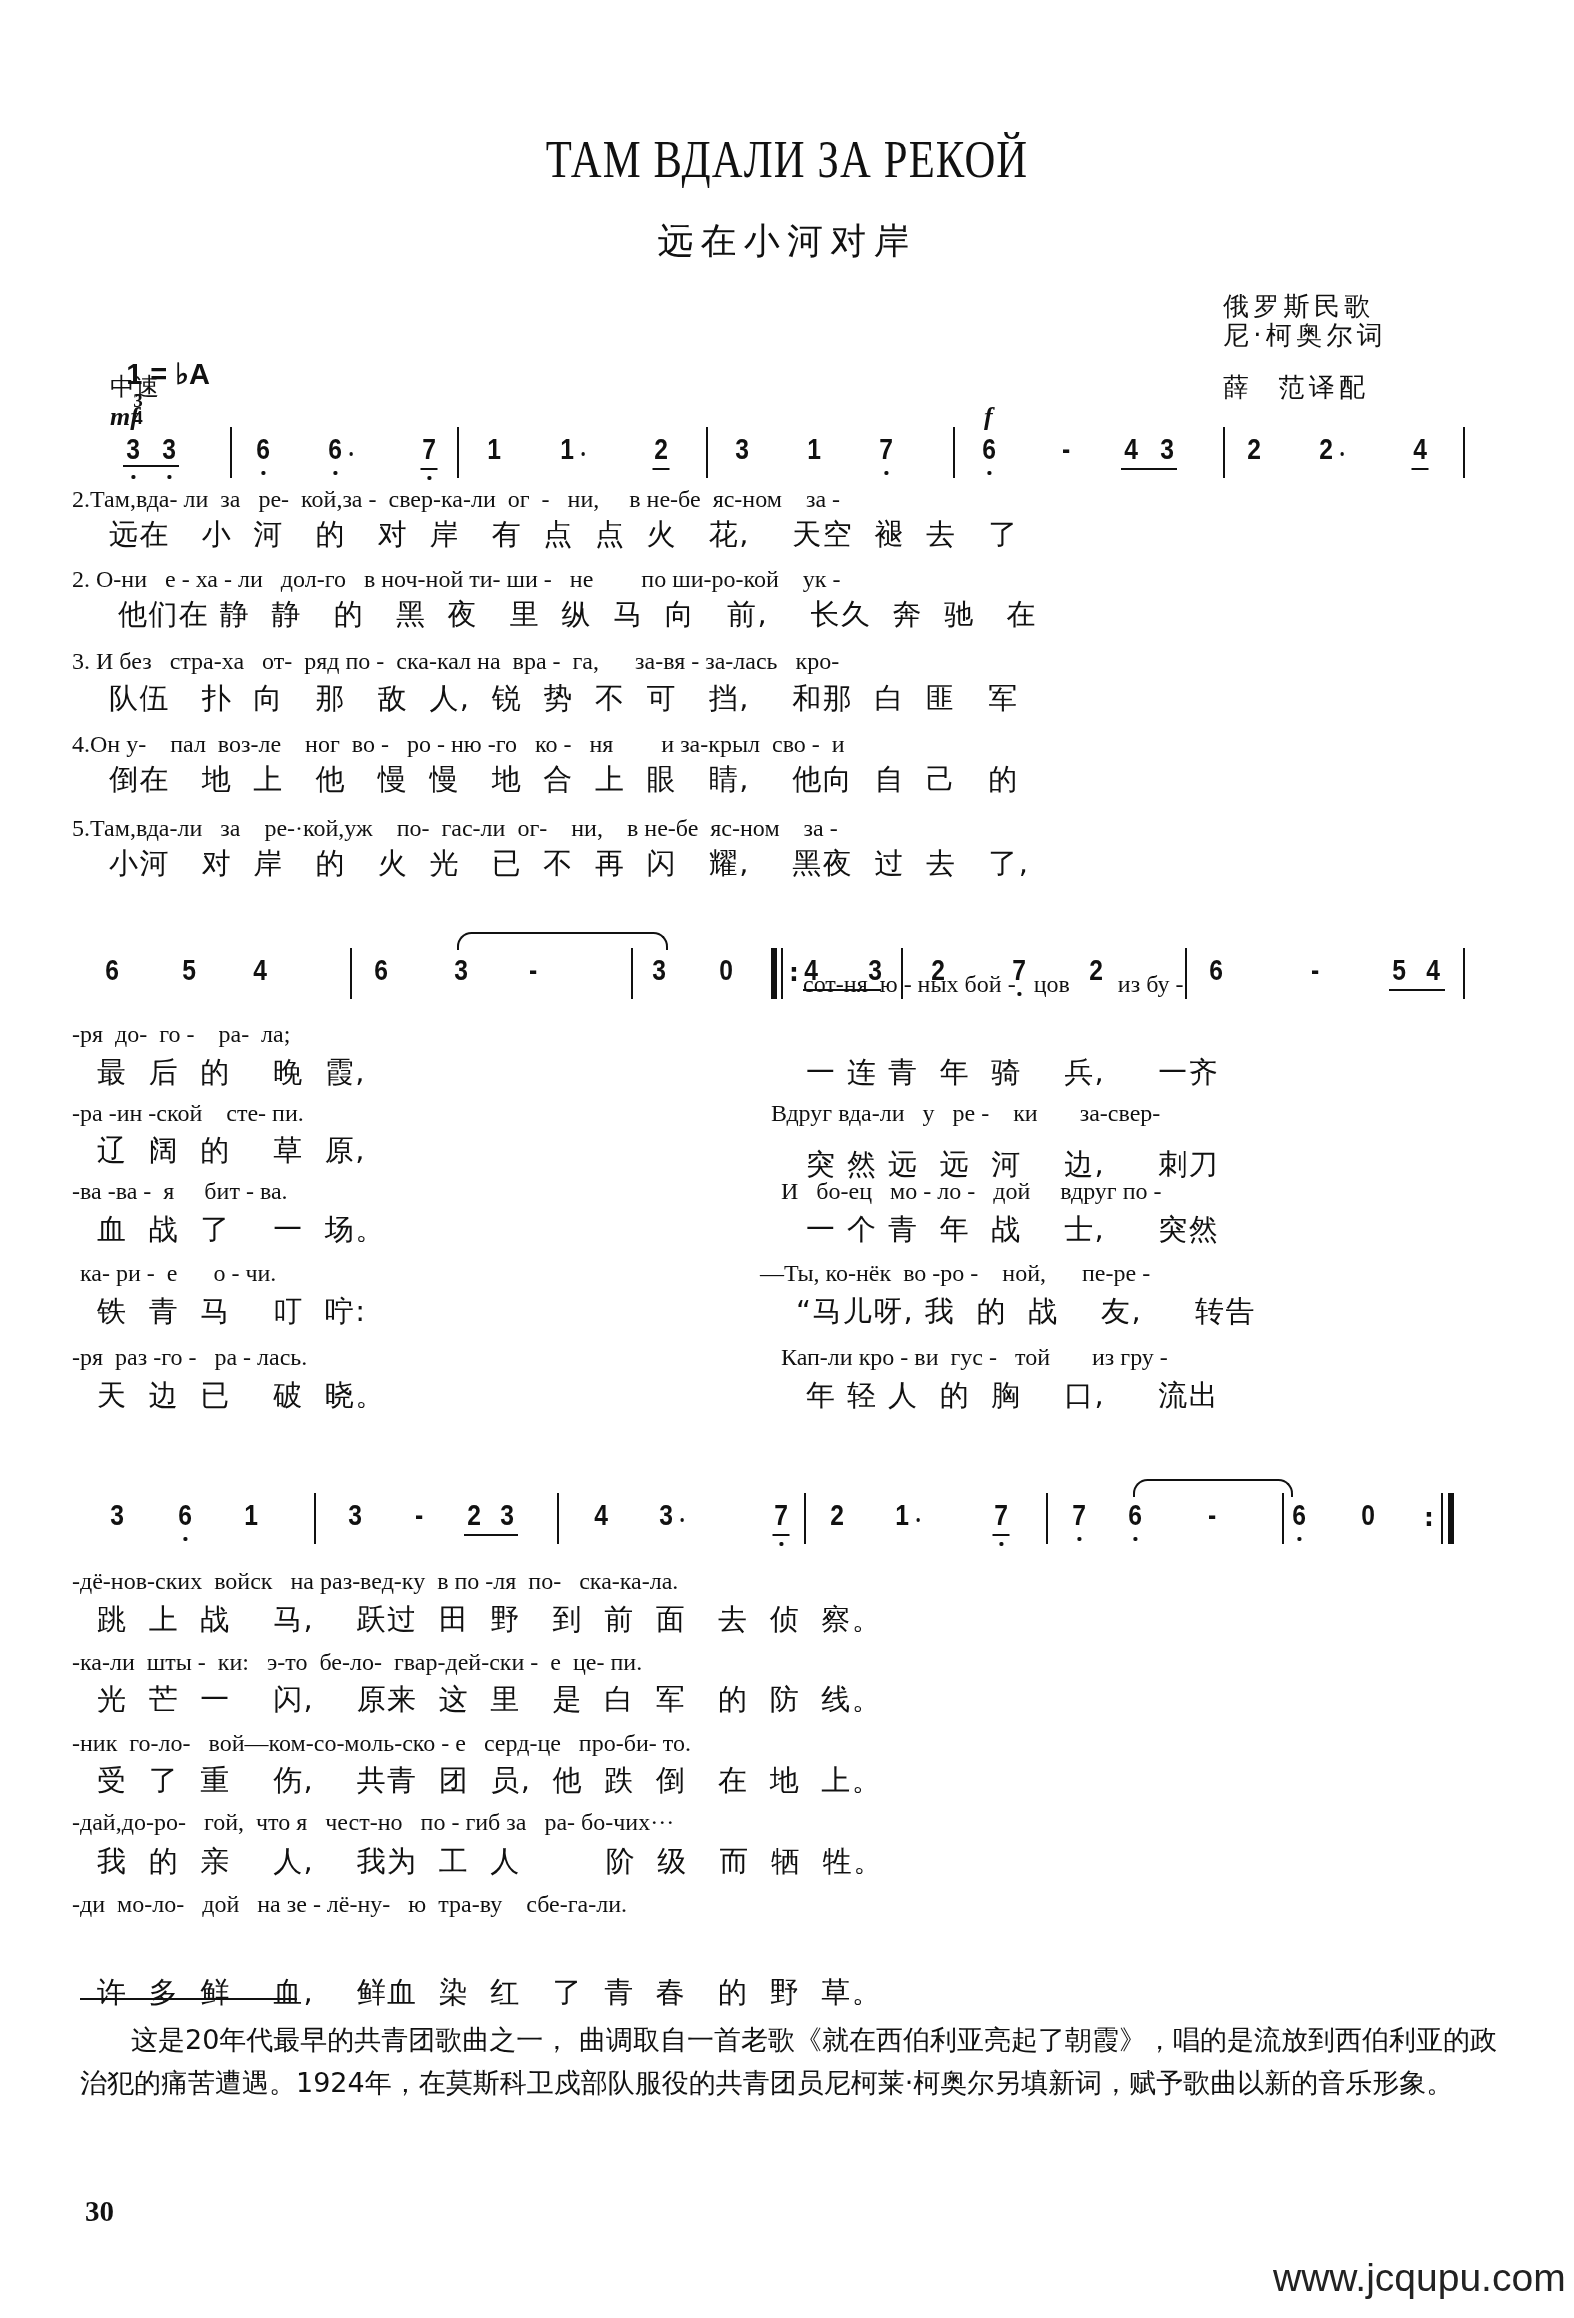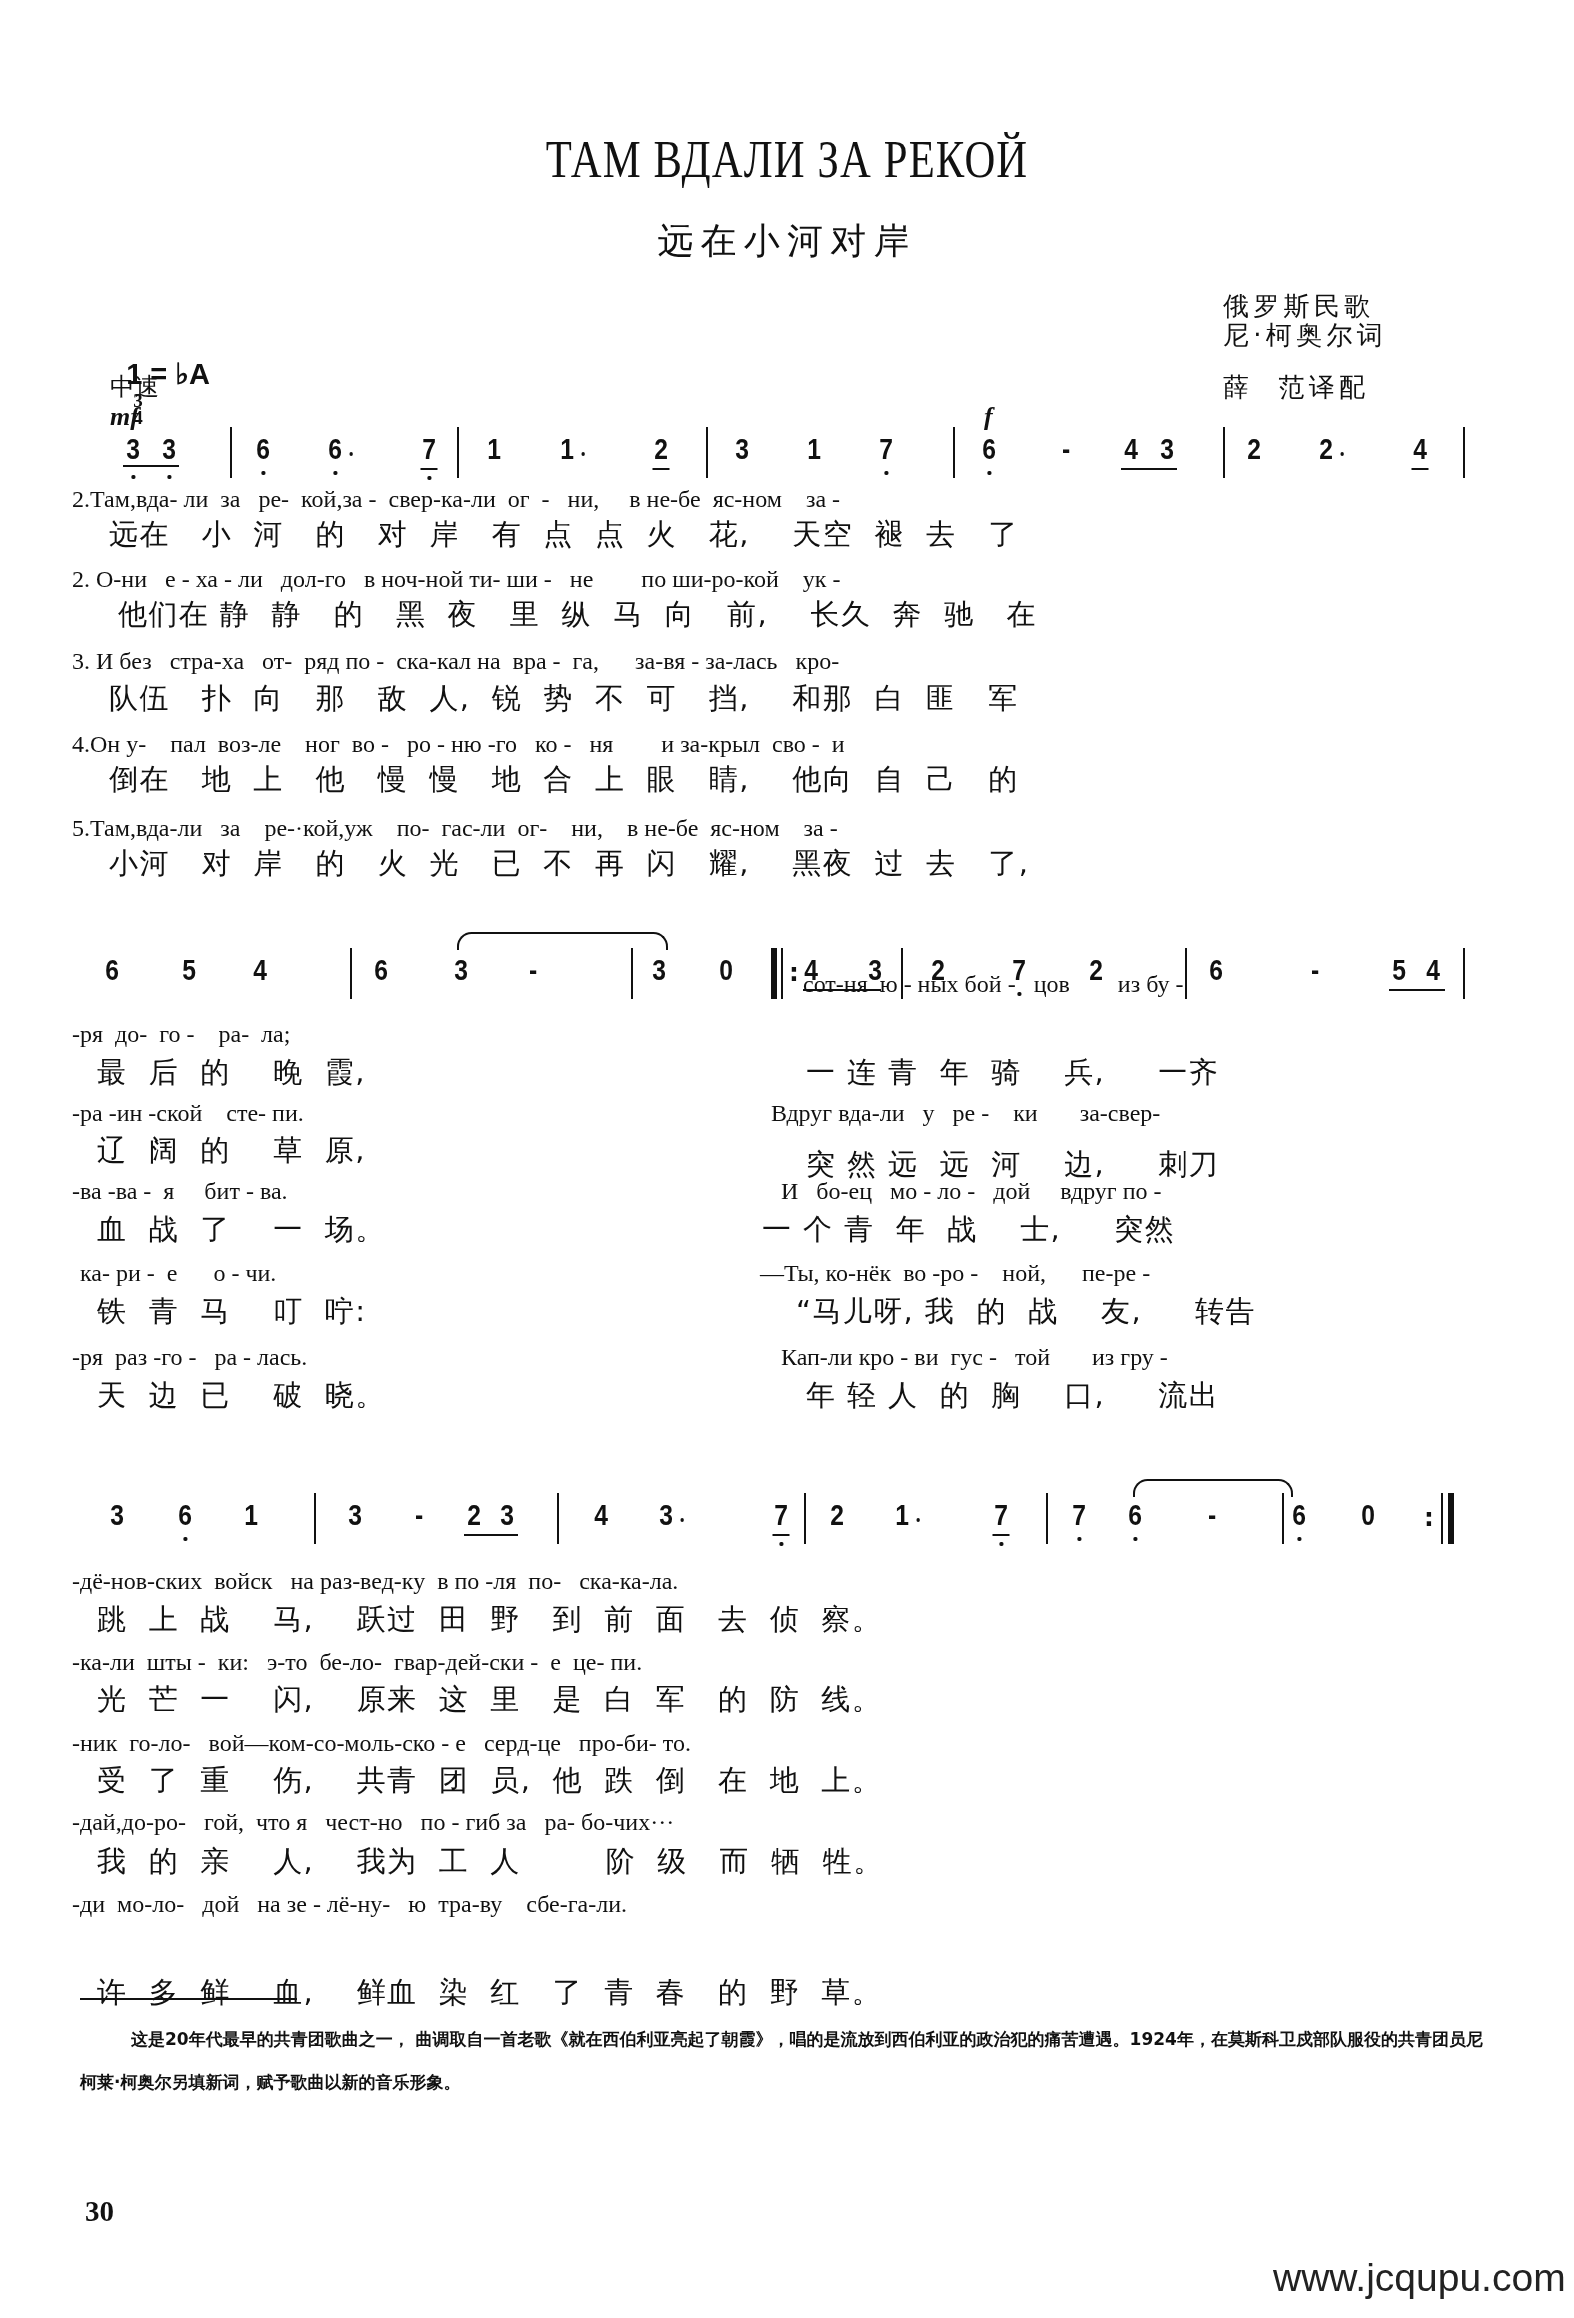--- a/index.html
+++ b/index.html
@@ -18,21 +18,21 @@
   .note .ul { position:absolute; left:1.4px; right:1.4px; top:35px; height:2.2px; background:#111; }
   .note .aug { position:absolute; right:-10px; top:19px; width:4.3px; height:4.3px; background:#111; border-radius:50%; }
   .beam { position:absolute; height:2.2px; background:#111; }
   .bar { position:absolute; width:2.2px; height:51px; background:#111; }
   .bar.thick { width:5.8px; }
   .slur { position:absolute; height:16px; border-top:2.2px solid #111; border-left:2.2px solid #111; border-right:2.2px solid #111; border-radius:14.5px 14.5px 0 0; }
   .rep { position:absolute; font-weight:bold; font-size:24.6px; }
   .lyr-ru { position:absolute; font-family:"Liberation Serif", serif; font-size:24px; transform-origin:left; }
   .lyr-zh { position:absolute; font-size:29px; letter-spacing:1.4px; }
   .footline { left:80px; top:1998px; width:217px; height:2.2px; background:#111; }
-  .foot { left:80px; width:1418px; font-size:17px; line-height:43px; white-space:normal;font-weight:bold; }
+  .foot { left:80px; width:1418px; font-size:27px; line-height:43px; white-space:normal; }
   .pageno { left:85px; top:2195px; font-family:"Liberation Serif", serif; font-weight:bold; font-size:29px; }
   .watermark { left:1273px; top:2256px; font-size:39px; font-family:"Liberation Sans", sans-serif; color:#222; }
 </style>
 </head>
 <body>
 
 <div class="abs title">ТАМ ВДАЛИ ЗА РЕКОЙ</div>
 <div class="abs subtitle">远在小河对岸</div>
 <div class="abs credit" style="top:289px">俄罗斯民歌</div>
 <div class="abs credit" style="top:318px">尼·柯奥尔词</div>
@@ -126,21 +126,21 @@
   <div class="abs lyr-zh" style="left:806px;top:1053px">一 连 青  年  骑    兵,     一齐</div>
 
   <div class="abs lyr-ru" style="left:72px;top:1100px">-ра -ин -ской    сте- пи.</div>
   <div class="abs lyr-zh" style="left:97px;top:1131px">辽  阔  的    草  原,</div>
   <div class="abs lyr-ru" style="left:771px;top:1100px">Вдруг вда-ли   у   ре -    ки       за-свер-</div>
   <div class="abs lyr-zh" style="left:806px;top:1145px">突 然 远  远  河    边,     刺刀</div>
 
   <div class="abs lyr-ru" style="left:72px;top:1178px">-ва -ва -  я     бит - ва.</div>
   <div class="abs lyr-zh" style="left:97px;top:1210px">血  战  了    一  场。</div>
   <div class="abs lyr-ru" style="left:781px;top:1178px">И   бо-ец   мо - ло -   дой     вдруг по -</div>
-  <div class="abs lyr-zh" style="left:762px;top:1210px">一 个 青  年  战    士,     突然</div>
+  <div class="abs lyr-zh" style="left:806px;top:1210px">一 个 青  年  战    士,     突然</div>
 
   <div class="abs lyr-ru" style="left:80px;top:1260px">ка- ри -  е      о - чи.</div>
   <div class="abs lyr-zh" style="left:97px;top:1292px">铁  青  马    叮  咛:</div>
   <div class="abs lyr-ru" style="left:760px;top:1260px">—Ты, ко-нёк  во -ро -    ной,      пе-ре -</div>
   <div class="abs lyr-zh" style="left:796px;top:1292px">“马儿呀, 我  的  战    友,     转告</div>
 
   <div class="abs lyr-ru" style="left:72px;top:1344px">-ря  раз -го -   ра - лась.</div>
   <div class="abs lyr-zh" style="left:97px;top:1376px">天  边  已    破  晓。</div>
   <div class="abs lyr-ru" style="left:781px;top:1344px">Кап-ли кро - ви  гус -   той       из гру -</div>
   <div class="abs lyr-zh" style="left:806px;top:1376px">年 轻 人  的  胸    口,     流出</div>

